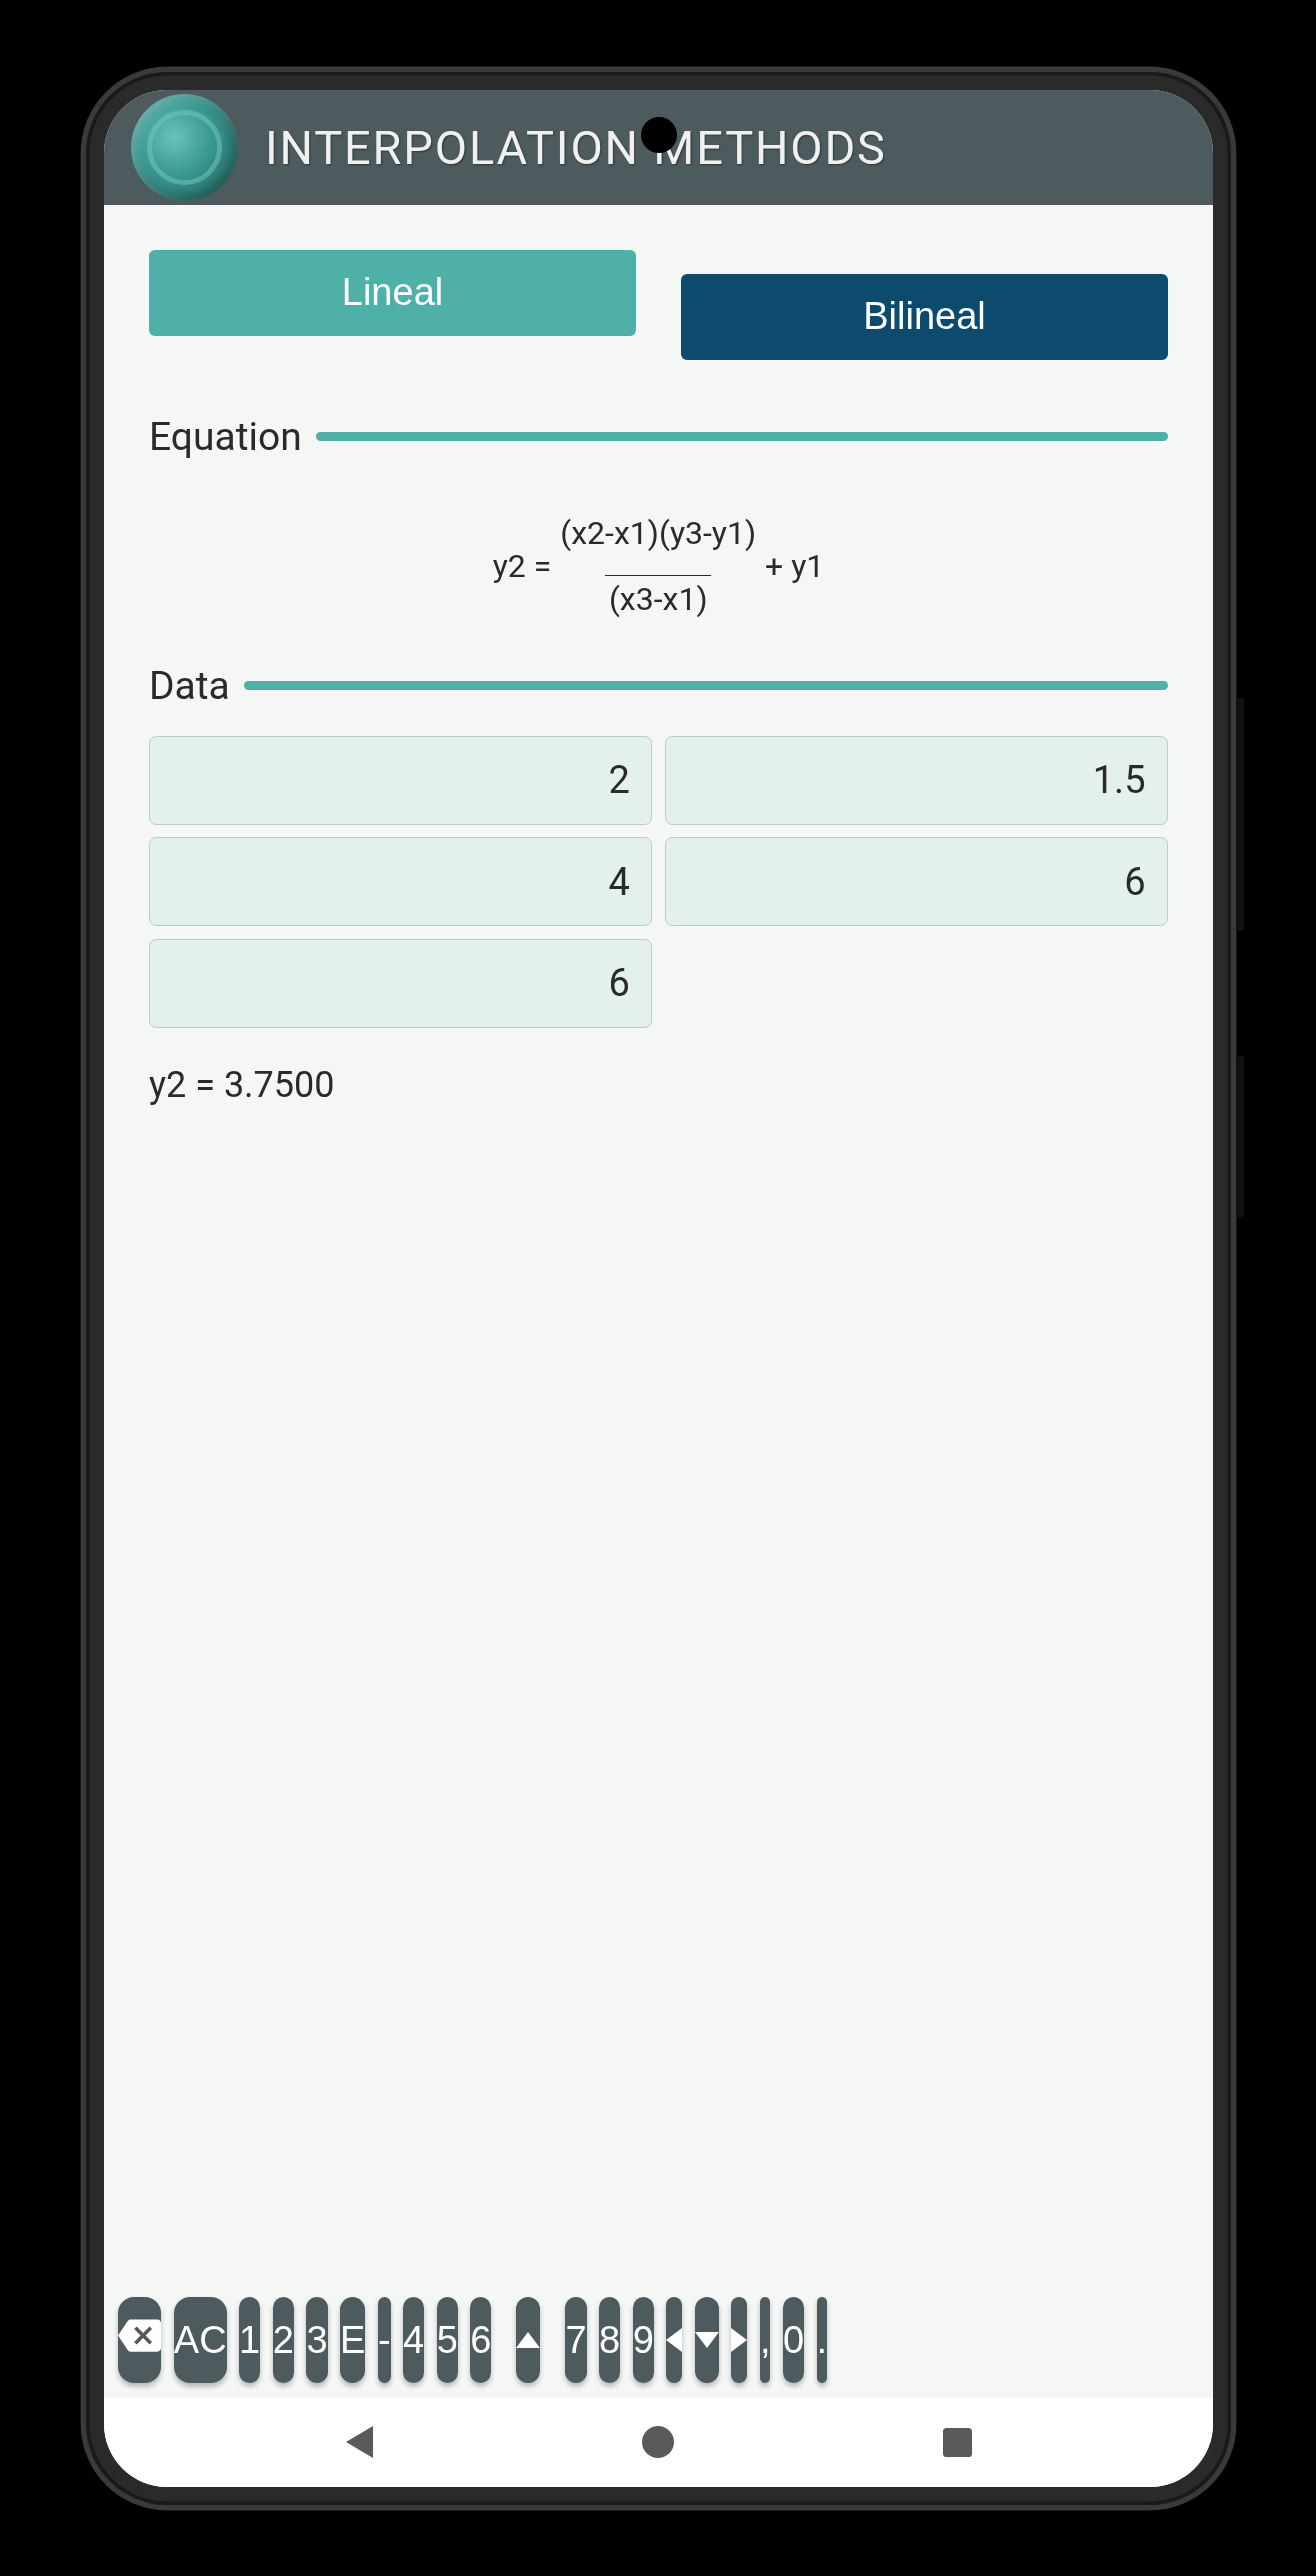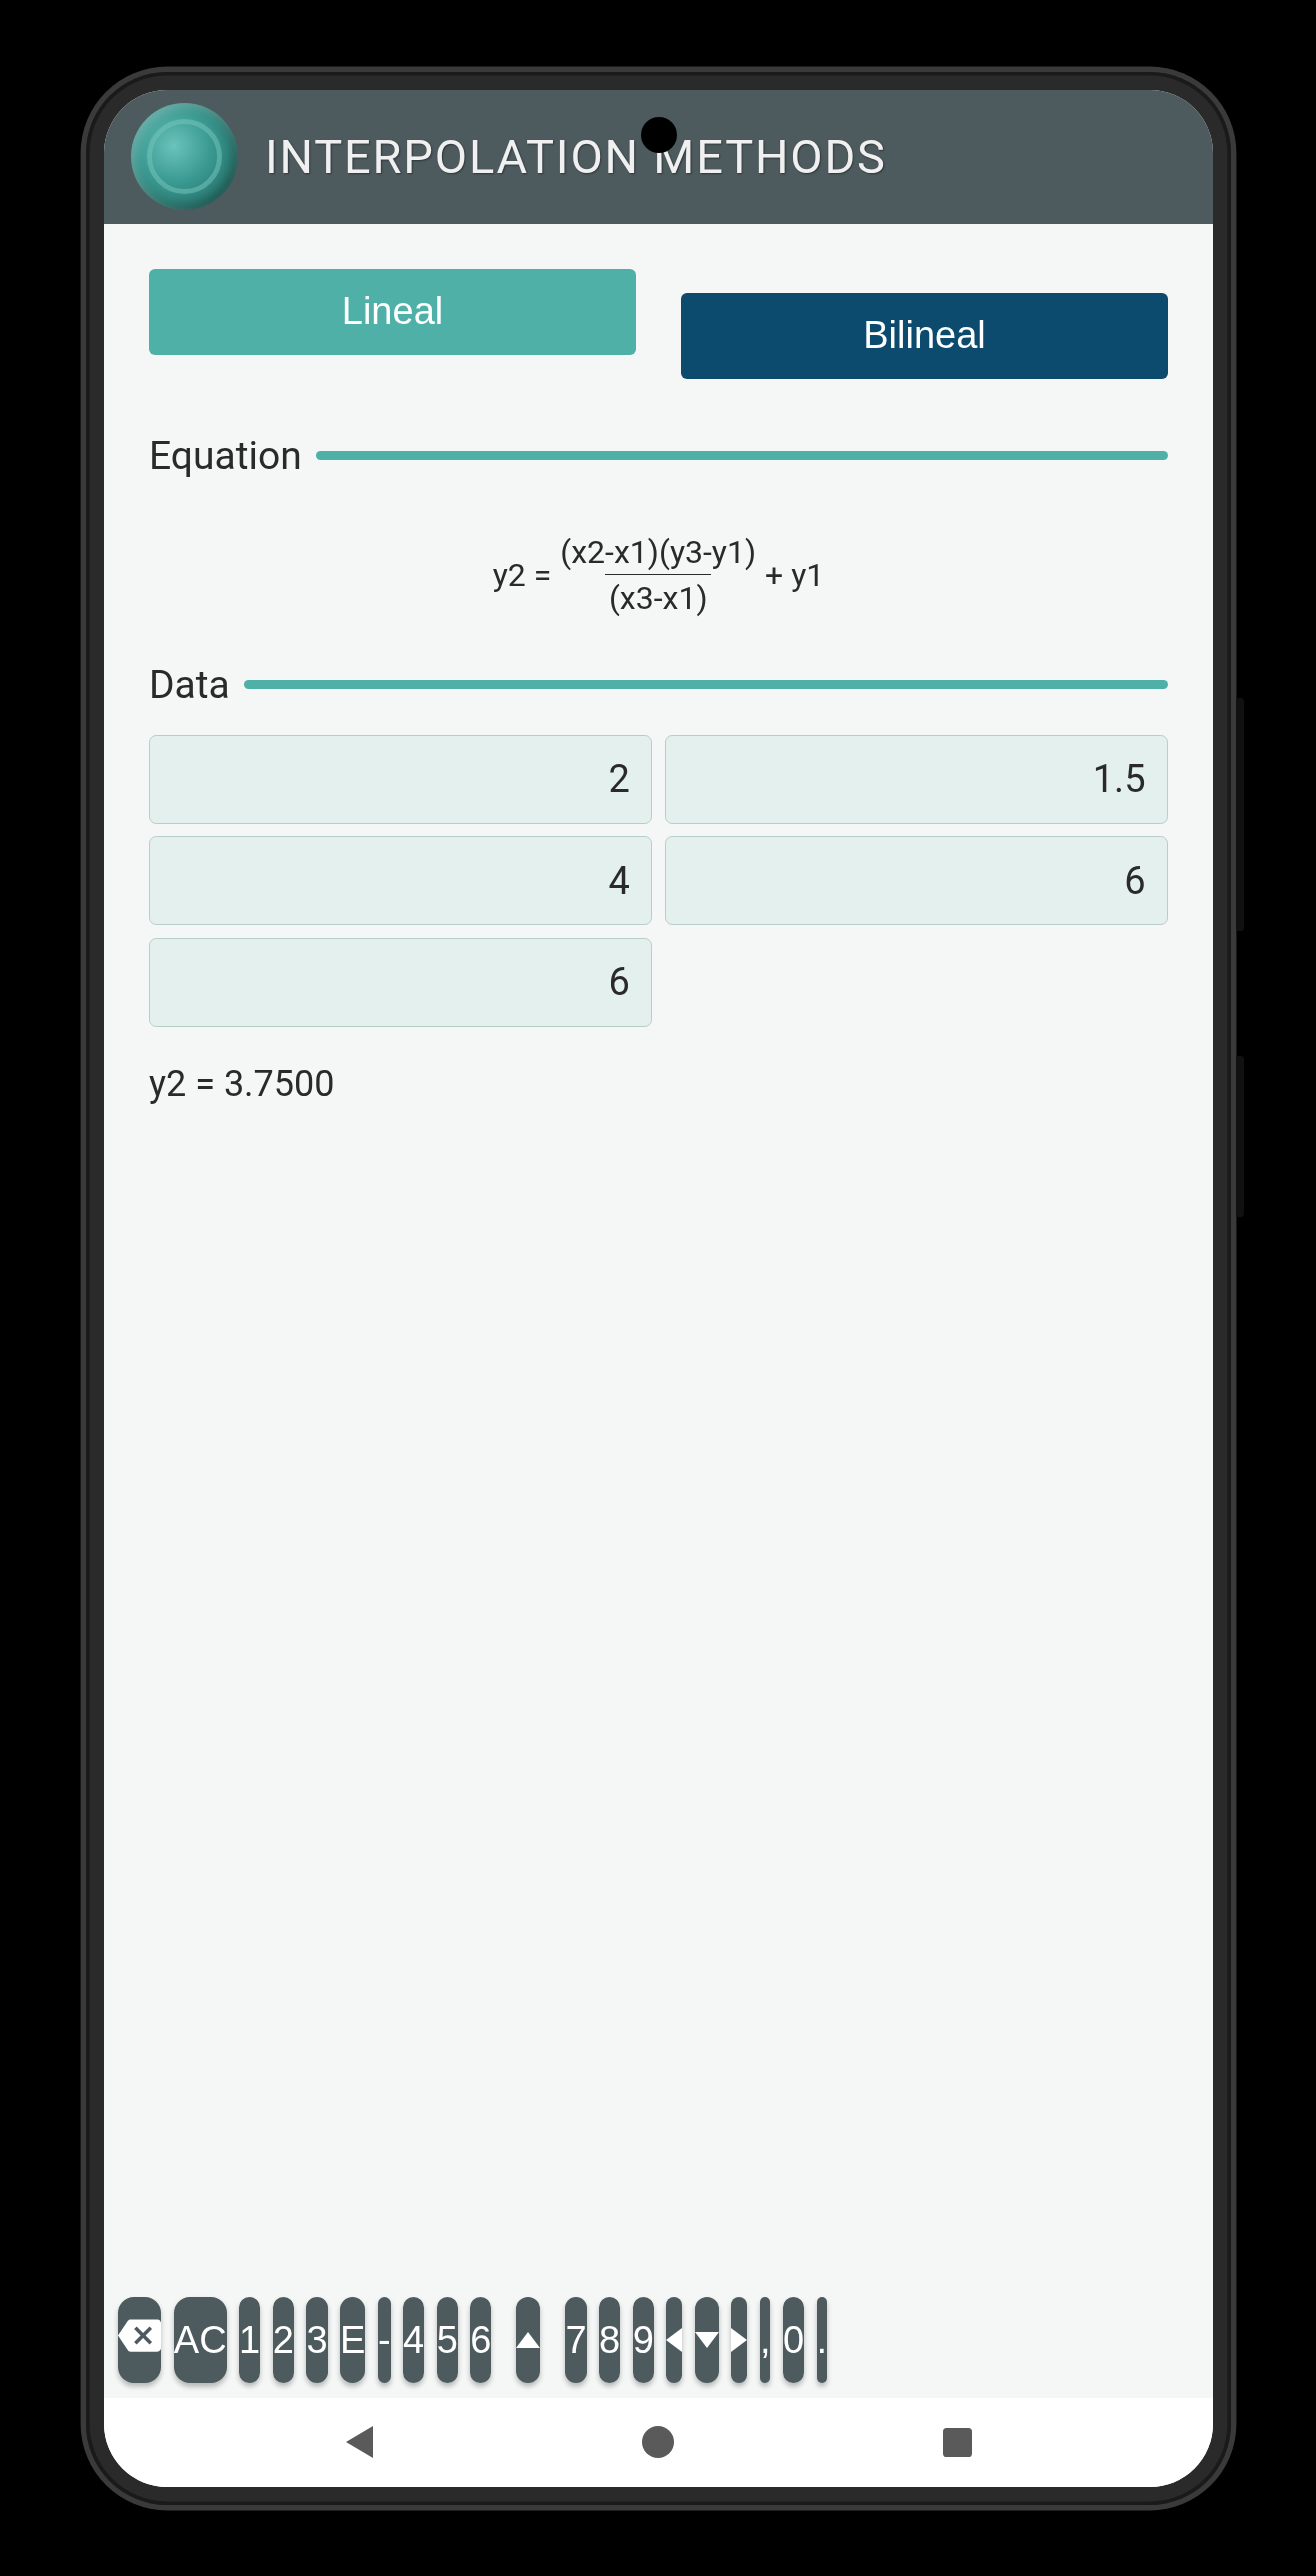--- a/index.html
+++ b/index.html
@@ -57,21 +57,21 @@
     left: 50%;
     transform: translateX(-50%);
     width: 36px;
     height: 36px;
     background: #000;
     border-radius: 50%;
     z-index: 100;
   }
   .header {
     background: #4d5a5e;
-    height: 134px;
+    height: 115px;
     display: flex;
     align-items: center;
     padding-left: 27px;
     gap: 27px;
   }
   .logo {
     width: 107px;
     height: 107px;
     border-radius: 50%;
     background: radial-gradient(circle at 40% 40%, #6ac3bc 0%, #3a9a92 40%, #2a7a72 70%, #1a5a52 100%);
@@ -137,20 +137,21 @@
     padding: 27px 0 45px 0;
     font-size: 32px;
     color: #2a2a2a;
   }
   .frac {
     display: inline-flex;
     flex-direction: column;
     align-items: center;
     vertical-align: middle;
     margin: 0 5.4px;
+    gap: 20px;
   }
   .frac-top { padding: 0 3.6px 3.6px 3.6px; }
   .frac-bot { border-top: 1.8px solid #2a2a2a; padding: 3.6px 3.6px 0 3.6px; }
   .data-grid {
     display: grid;
     grid-template-columns: 1fr 1fr;
     gap: 12.5px;
     margin-bottom: 27px;
   }
   .data-input {

